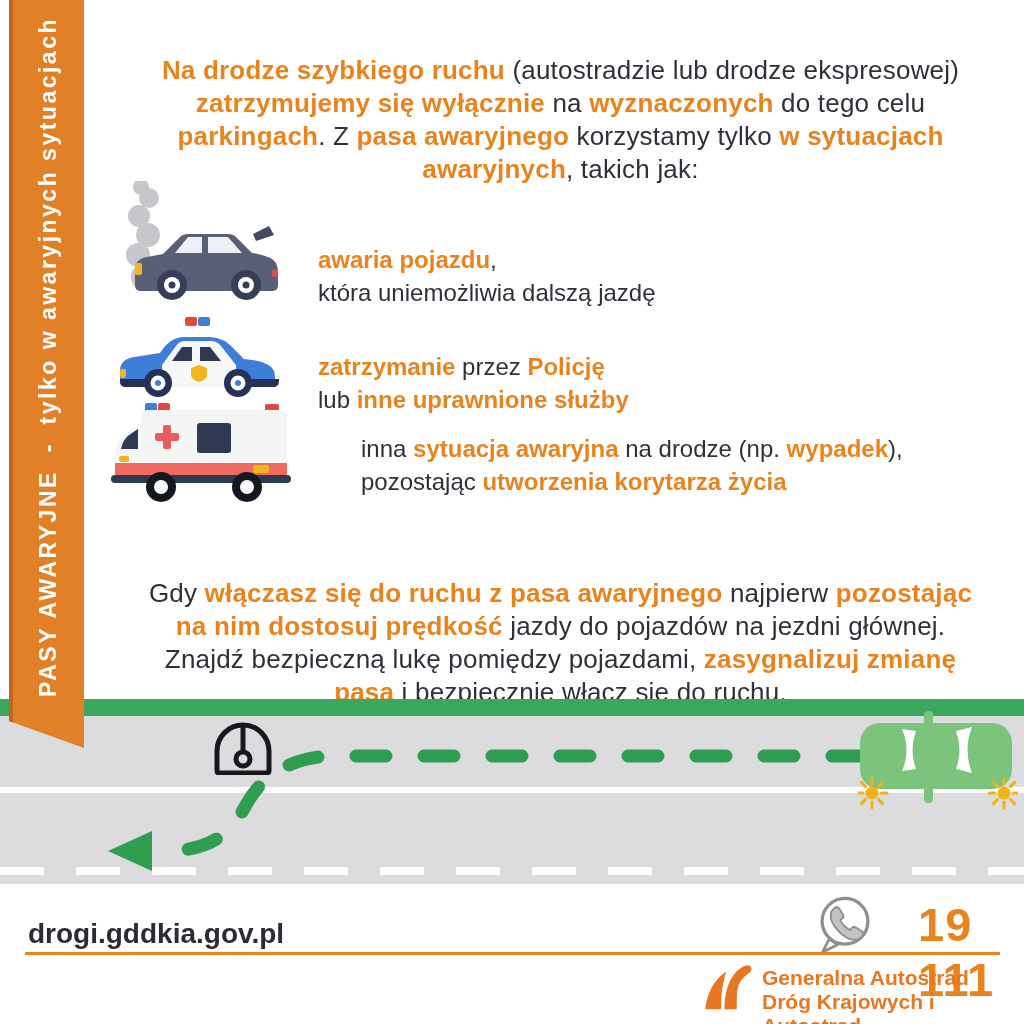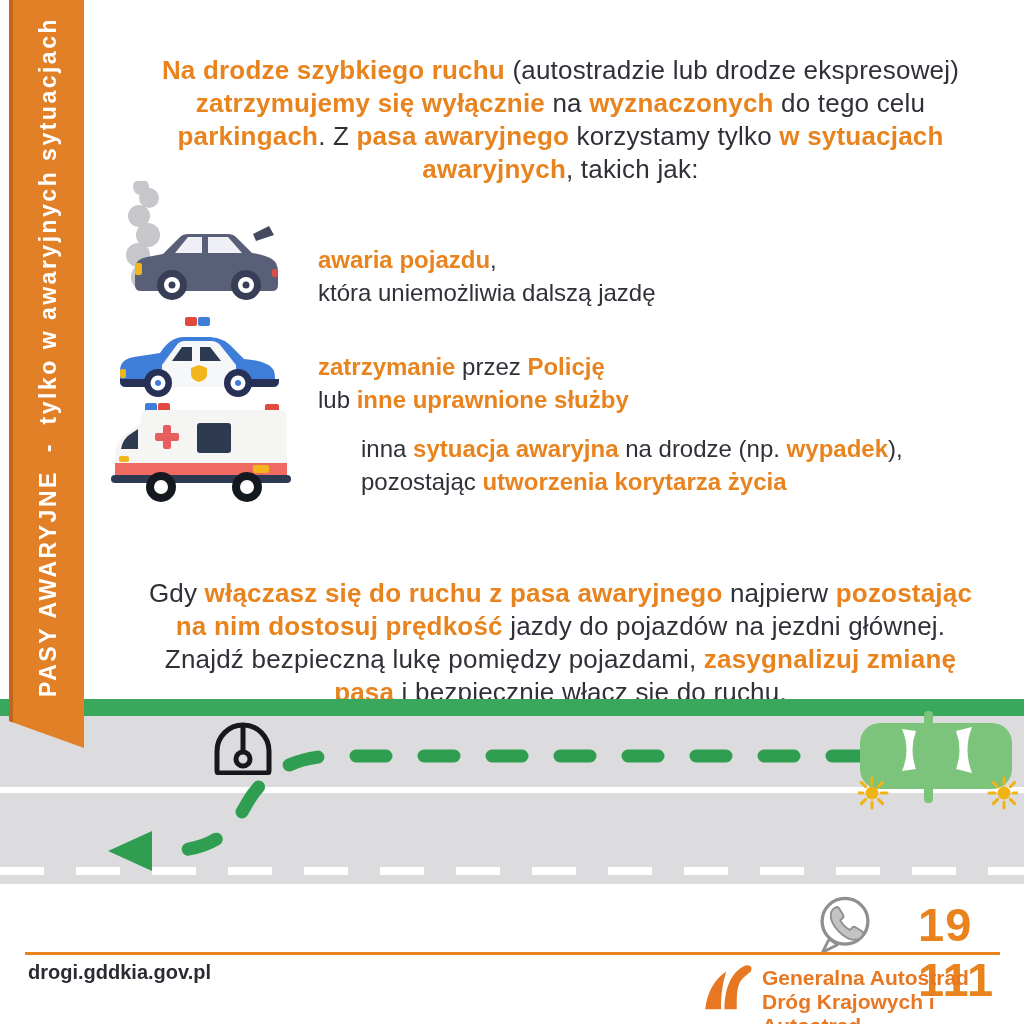--- a/index.html
+++ b/index.html
@@ -26,21 +26,21 @@
   .lane-dashed{position:absolute;left:0;top:168px;width:1024px;height:8px;
           background:repeating-linear-gradient(90deg,#fff 0 44px,transparent 44px 76px);}
   .speedo{position:absolute;left:205px;top:14px;}
   .merge-path{position:absolute;left:0;top:0;}
   .topcar{position:absolute;left:858px;top:12px;}
   
   .phone-icon{position:absolute;left:816px;top:894px;}
   .phone-number{position:absolute;left:884px;top:897px;font-size:47px;font-weight:700;
           color:#e8831e;letter-spacing:1px;margin-left:34px;}
   .divider{position:absolute;left:25px;top:952px;width:975px;height:3px;background:#e8831e;}
-  .website{position:absolute;left:28px;top:961px;font-size:20px;font-weight:700;color:#2b2b33;}
+  .website{position:absolute;left:28px;top:918px;font-size:28px;font-weight:700;color:#2b2b33;}
   .logo{position:absolute;left:700px;top:963px;}
   .org{position:absolute;left:762px;top:966px;font-size:21px;font-weight:700;
           color:#e87722;line-height:24px;}
 </style>
 </head>
 <body>
 
 <div class="poster">
 
   <div class="ribbon">

